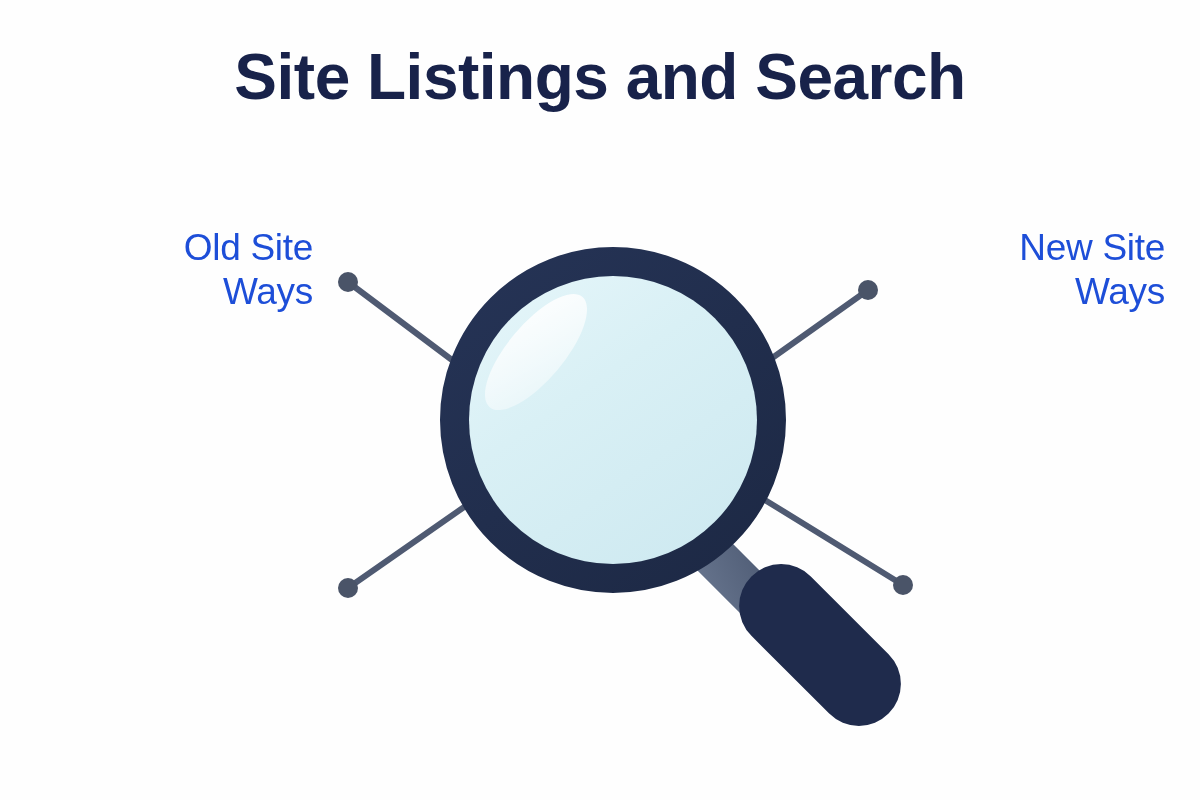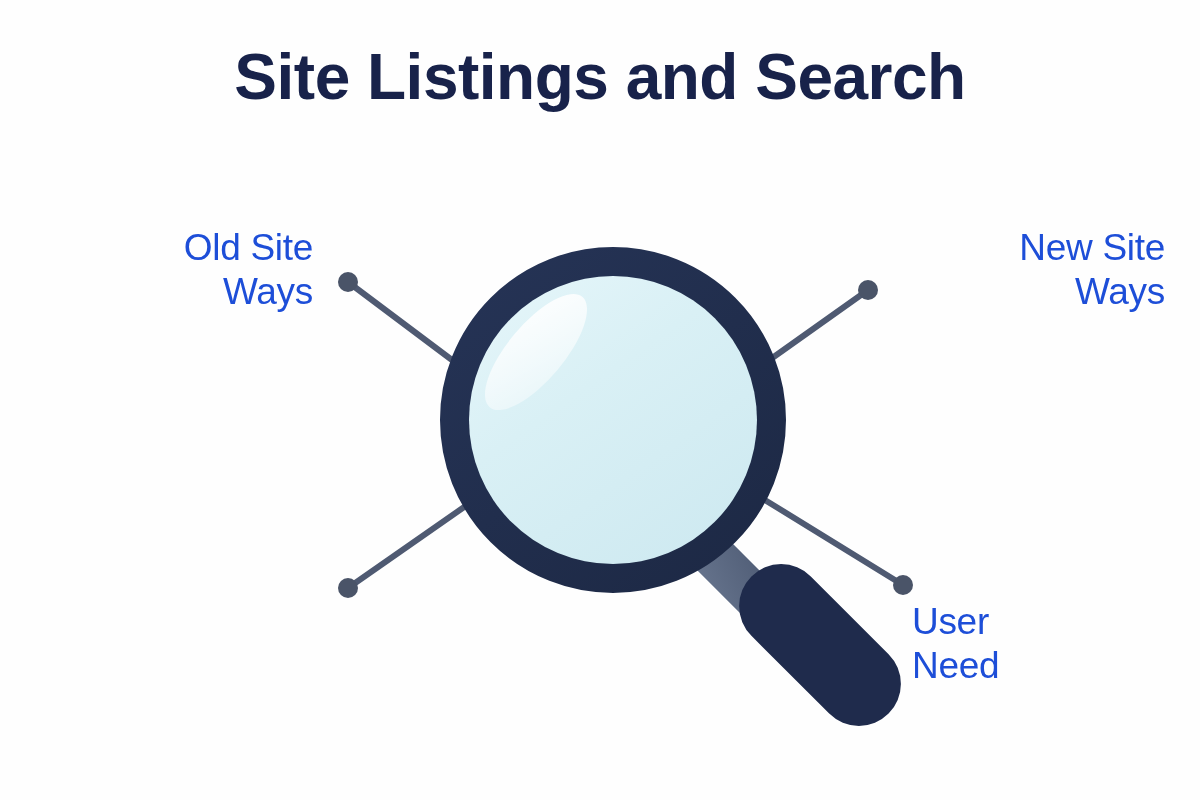--- a/index.html
+++ b/index.html
@@ -113,16 +113,14 @@
     </g>
   </svg>
 
   <div class="node-label label-tl">Old Site
 Ways</div>
 
   <div class="node-label label-tr">New Site
 Ways</div>
 
 
-  <div class="node-label label-br">User
-Need</div>
 
 </div>
 
 </body></html>

